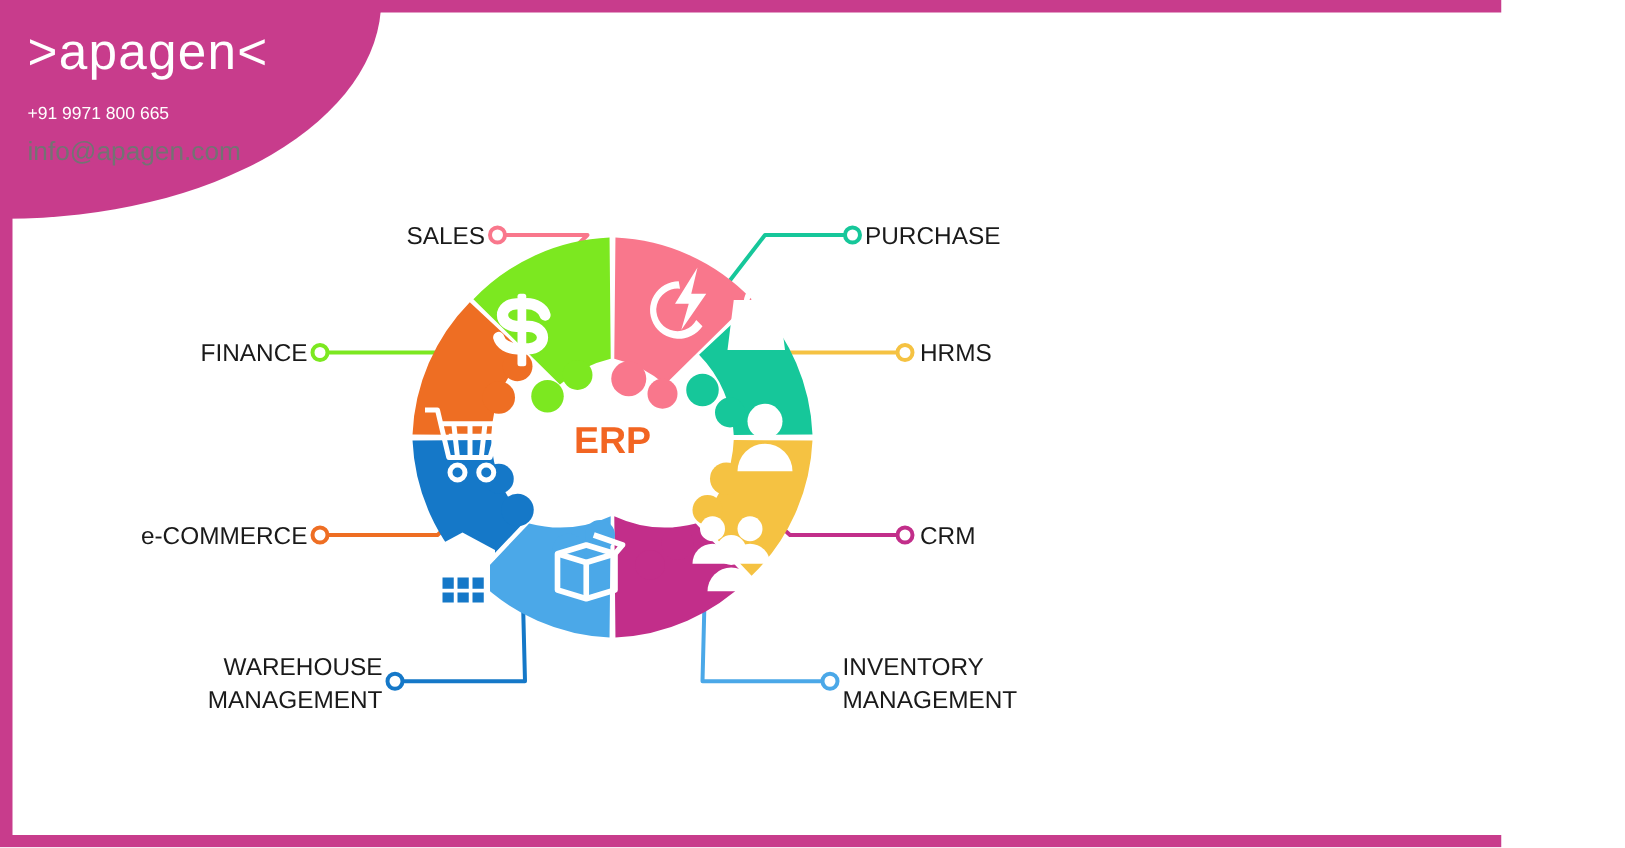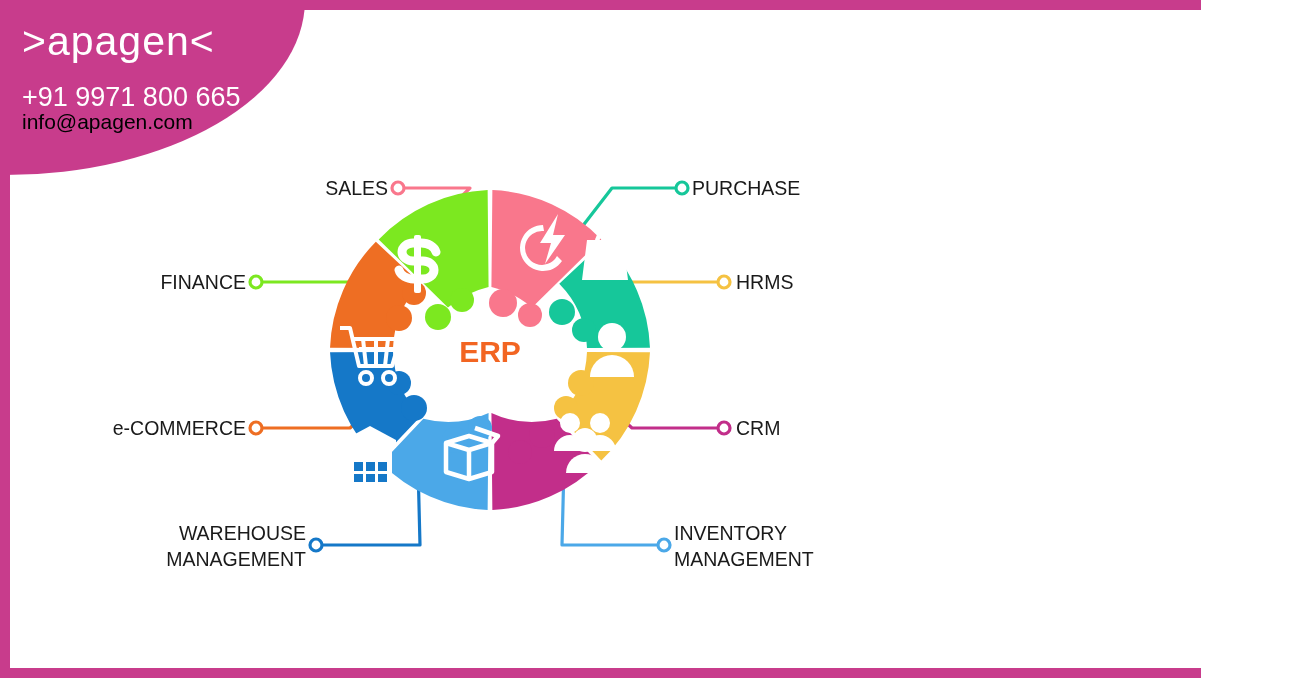--- a/index.html
+++ b/index.html
@@ -43,28 +43,28 @@
     font-size: 41px;
     letter-spacing: 1px;
     font-weight: 300;
     white-space: nowrap;
     z-index: 12;
   }
   #brand-phone {
     position: absolute;
     left: 22px; top: 82px;
     color: #ffffff;
-    font-size: 27px;
+    font-size: 14px;
     white-space: nowrap;
     z-index: 12;
   }
   #brand-email {
     position: absolute;
     left: 22px; top: 110px;
-    color: #000000;
+    color: #737373;
     font-size: 21px;
     white-space: nowrap;
     z-index: 12;
   }
   
   #ribbon {
     position: absolute;
     left: 905px; top: 0px;
     width: 390px; height: 555px;
     z-index: 20;

